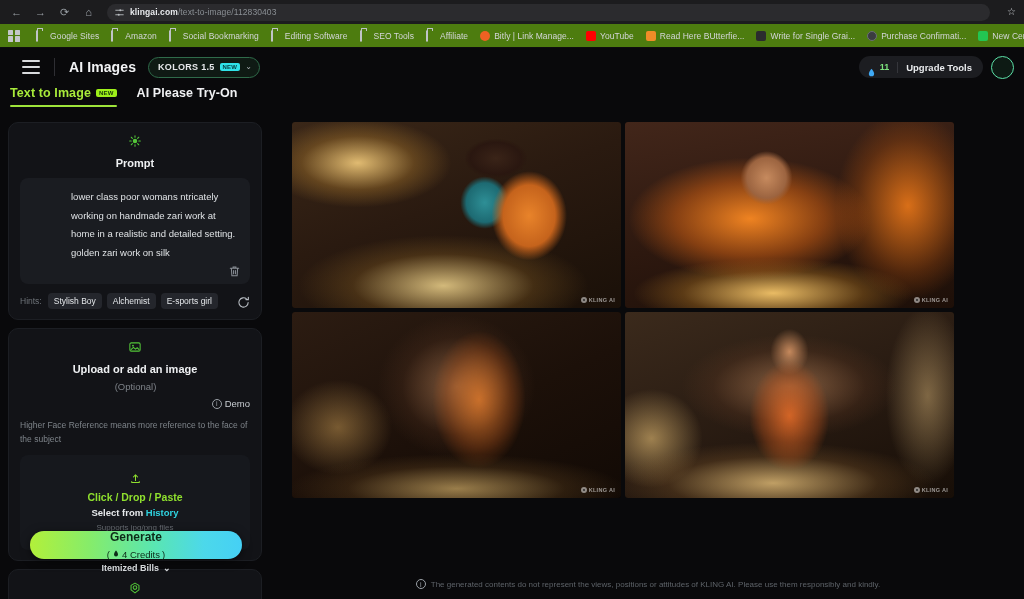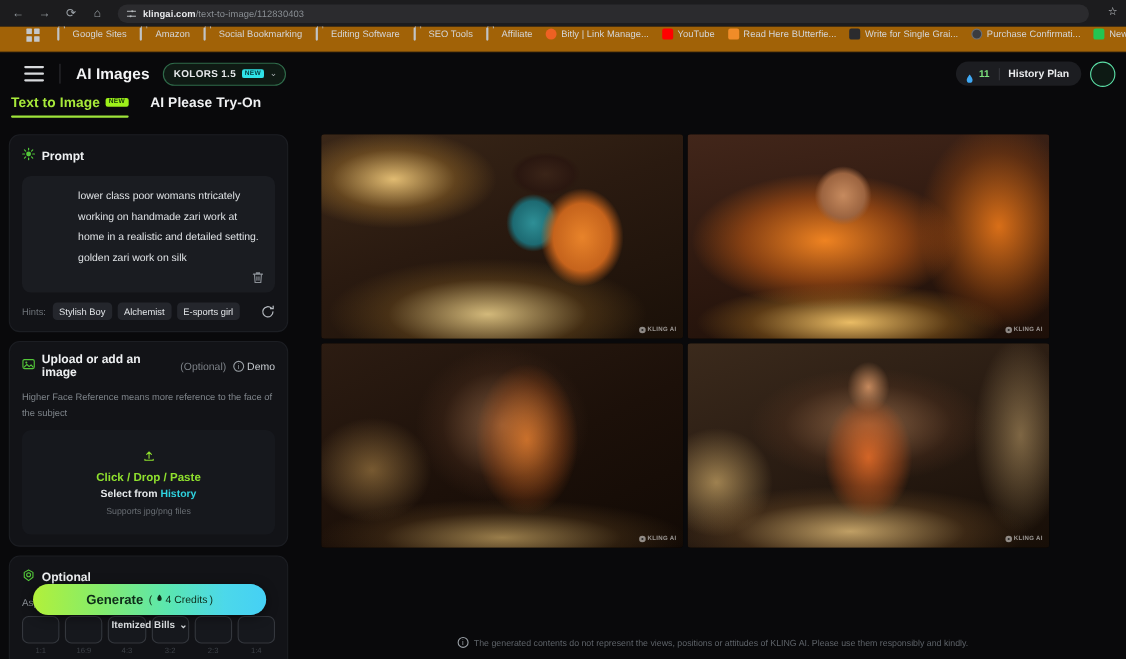--- a/index.html
+++ b/index.html
@@ -43,23 +43,23 @@
     letter-spacing: 0.1px;
   }
   .omni-url b { color: #e8eaed; font-weight: 700; }
   .star-btn {
     position: absolute; right: 8px; top: 50%; transform: translateY(-50%);
     color: #c8ccd0; font-size: 10px; line-height: 1;
   }
 
   .bookmarks-bar {
     height: 24px; width: 100%;
-    background: #a16207;
-    display: flex; align-items: flex-start;
-    padding: 0 22px; gap: 0px;
+    background: #4d7c0f;
+    display: flex; align-items: center;
+    padding: 0 6px; gap: 0px;
     overflow: hidden;
     border-bottom: 1px solid #0d0d0e;
   }
   .apps-grid {
     width: 16px; height: 16px; flex: none;
     display: grid; grid-template-columns: 1fr 1fr; gap: 1.5px;
     padding: 2px; margin-right: 8px;
   }
   .apps-grid i {
     background: #c4c7ca; border-radius: 0.5px; display: block;
@@ -166,21 +166,21 @@
     width: 270px; flex: none;
     padding: 6px 8px 0 8px;
     display: flex; flex-direction: column; gap: 8px;
     position: relative;
   }
   .card {
     background: #121317; border: 1px solid #1c1e23;
     border-radius: 10px; padding: 10px 11px;
   }
   .card-head {
-    display: flex; align-items: center; gap: 6px; margin-bottom: 9px;
+    display: flex; align-items: center; gap: 6px; margin-bottom: 9px; flex-direction: column;
   }
   .card-title { font-size: 11px; color: #eef0f2; font-weight: 600; }
   .card-optional { font-size: 9.5px; color: #7d8288; font-weight: 400; margin-left: 1px; }
   .demo-link {
     margin-left: auto; display: flex; align-items: center; gap: 3px;
     font-size: 9.5px; color: #c9ced3;
   }
   .i-circle {
     width: 10px; height: 10px; border: 1px solid #9aa0a6; border-radius: 50%;
     font-size: 7px; color: #9aa0a6; display: flex; align-items: center;
@@ -245,20 +245,21 @@
 
   
   .generate-wrap {
     position: absolute; left: 30px; bottom: 40px; z-index: 20;
   }
   .generate-btn {
     width: 212px; height: 28px; border-radius: 14px;
     background: linear-gradient(90deg, #b2f03a 0%, #86ec6a 28%, #5ae6b0 58%, #4cd8ea 82%, #45d0f5 100%);
     display: flex; align-items: center; justify-content: center; gap: 5px;
     box-shadow: 0 2px 10px rgba(0,0,0,0.5);
+    flex-direction: column;
   }
   .gen-label { font-size: 12px; color: #0d2b18; font-weight: 600; }
   .gen-credits { font-size: 9.5px; color: #0d2b18; display: flex; align-items: center; gap: 2px; }
   .itemized {
     position: absolute; left: 0; right: 0; top: 32px;
     display: flex; align-items: center; justify-content: center; gap: 4px;
     font-size: 9px; color: #d5d8db; font-weight: 600;
   }
 
   
@@ -449,21 +450,21 @@
 
     <div class="hdr-right">
       <div class="credits-pill">
         <span class="drop-ico">
           <svg width="9" height="9" viewBox="0 0 12 12">
               <path d="M6 1C6 1 2.5 5 2.5 7.5a3.5 3.5 0 007 0C9.5 5 6 1 6 1z" fill="#3fa9f5"></path>
             </svg>
         </span>
         <span class="credits-num">11</span>
         <span class="credits-sep"></span>
-        <span class="upgrade-txt">History Plan</span>
+        <span class="upgrade-txt">Upgrade Tools</span>
       </div>
       <div class="avatar-ring"></div>
     </div>
   </div>
 
   <div class="tabs-row">
     <div class="tab active">
       <span class="tab-label">Text to Image</span>
       <span class="badge-new-green">NEW</span>
     </div>

